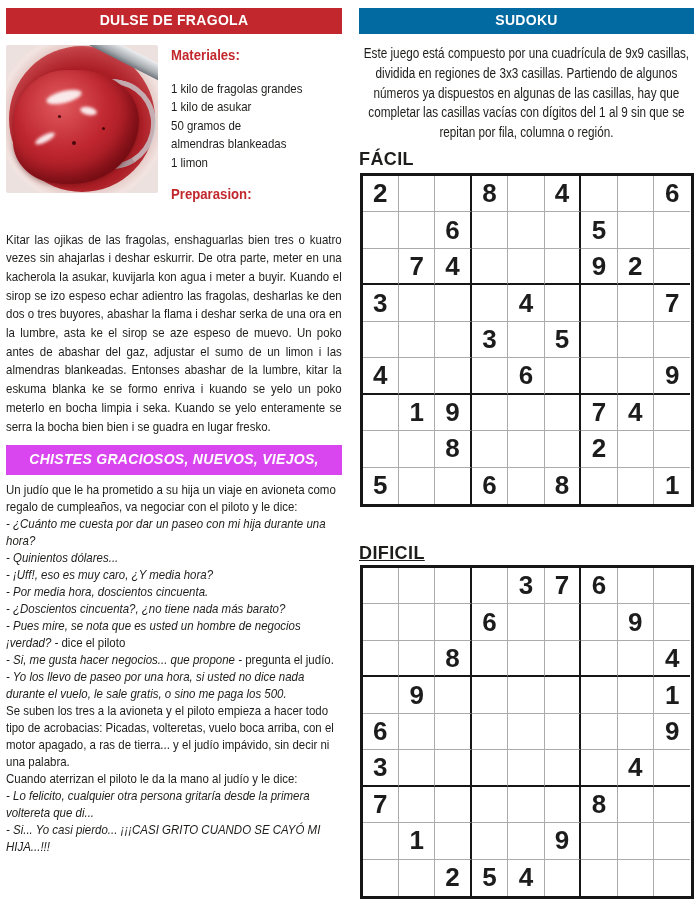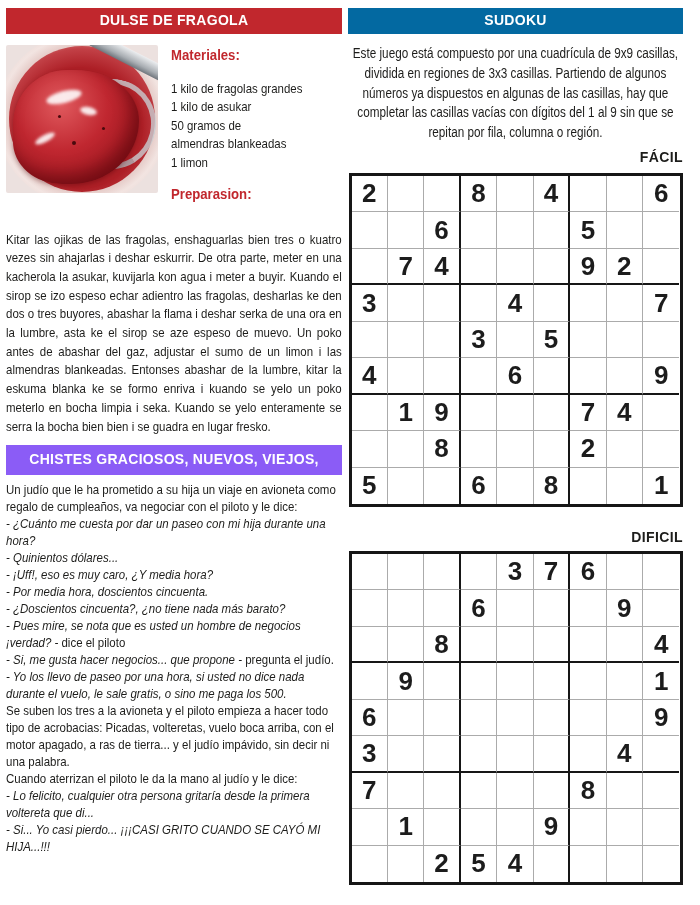--- a/index.html
+++ b/index.html
@@ -1,17 +1,17 @@
 <!DOCTYPE html>
 <html><head>
 <meta charset="utf-8">
 <title>Page</title>
 <style>
   html,body{margin:0;padding:0;width:700px;height:905px;overflow:hidden;background:#fff;}
-  .page{width:700px;height:905px;box-sizing:border-box;padding:8px 12px 0 6px;display:flex;gap:6px;
+  .page{width:700px;height:905px;box-sizing:border-box;padding:8px 12px 0 6px;display:flex;gap:17px;
         font-family:"Liberation Sans", sans-serif;color:#1d1d1b;background:#fff;}
   .col{position:relative;}
   .col.left{width:336px;flex:none;}
   .col.right{width:335px;flex:none;}
 
   .banner{background:#c1272d;color:#fff;text-align:center;font-weight:bold;
           font-size:14px;letter-spacing:.3px;padding:4px 2px 5px;line-height:17px;}
   .banner span{display:block;}
 
   
@@ -45,22 +45,22 @@
   .ingredients{margin-top:15px;}
   .prep{margin-top:13px;}
 
   .recipe-body{width:395px;margin:27px 0 0 0;font-size:13.5px;line-height:18.7px;text-align:justify;}
   .banner.two{margin-top:9px;padding:6px 2px 7px;}
   .joke-body{width:395px;margin-top:6px;font-size:13.5px;line-height:17px;}
   .joke-par{margin:0;}
   .it{font-style:italic;}
 
   .sudoku-intro{width:394px;margin:10px 0 0 0;font-size:13.8px;line-height:19.8px;text-align:center;}
-  .grid-label{margin-top:6px;text-align:right;font-weight:bold;font-size:14px;letter-spacing:.4px;height:17px;}
-  .grid-label.second{margin-top:22px;}
+  .grid-label{margin-top:6px;text-align:left;font-weight:bold;font-size:18px;letter-spacing:.4px;height:17px;}
+  .grid-label.second{margin-top:36px;text-decoration:underline;}
   .sudoku-grid{width:328px;height:328px;border:3px solid #161616;margin:7px auto 0;display:grid;
                grid-template-columns:repeat(9,1fr);grid-template-rows:repeat(9,1fr);background:#fff;}
   .sudoku-grid.second{margin-top:5px;}
   .cell{border-right:1px solid #ababab;border-bottom:1px solid #ababab;display:flex;align-items:center;
         justify-content:center;font-size:26px;font-weight:bold;color:#1c1c1c;}
   .cell:nth-child(9n){border-right:none;}
   .cell:nth-child(n+73){border-bottom:none;}
   .cell.br{border-right:2.5px solid #161616;}
   .cell.bb{border-bottom:2.5px solid #161616;}
 </style>
@@ -96,21 +96,21 @@
             <div>50 gramos de</div>
             <div>almendras blankeadas</div>
             <div>1 limon</div>
           </div>
         <div class="red-heading prep" style="color: rgb(193, 39, 45);">Preparasion:</div>
       </div>
     </div>
 
     <p class="recipe-body cz">Kitar las ojikas de las fragolas, enshaguarlas bien tres o kuatro vezes sin ahajarlas i deshar eskurrir. De otra parte, meter en una kacherola la asukar, kuvijarla kon agua i meter a buyir. Kuando el sirop se izo espeso echar adientro las fragolas, desharlas ke den dos o tres buyores, abashar la flama i deshar serka de una ora en la lumbre, asta ke el sirop se aze espeso de muevo. Un poko antes de abashar del gaz, adjustar el sumo de un limon i las almendras blankeadas. Entonses abashar de la lumbre, kitar la eskuma blanka ke se formo enriva i kuando se yelo un poko meterlo en bocha limpia i seka. Kuando se yelo enteramente se serra la bocha bien bien i se guadra en lugar fresko.</p>
 
-    <div class="banner two" style="background: #8b5cf6;">
+    <div class="banner two" style="background: #d946ef; font-style: italic;">
       <span>CHISTES GRACIOSOS, NUEVOS, VIEJOS,</span>
     </div>
 
     <div class="joke-body cz">
         <div class="joke-par"><span>Un judío que le ha prometido a su hija un viaje en avioneta como regalo de cumpleaños, va negociar con el piloto y le dice:</span></div>
         <div class="joke-par"><span class="it">- ¿Cuánto me cuesta por dar un paseo con mi hija durante una hora?</span></div>
         <div class="joke-par"><span class="it">- Quinientos dólares...</span></div>
         <div class="joke-par"><span class="it">- ¡Uff!, eso es muy caro, ¿Y  media hora?</span></div>
         <div class="joke-par"><span class="it">- Por media hora, doscientos cincuenta.</span></div>
         <div class="joke-par"><span class="it">- ¿Doscientos cincuenta?, ¿no tiene nada más barato?</span></div>

